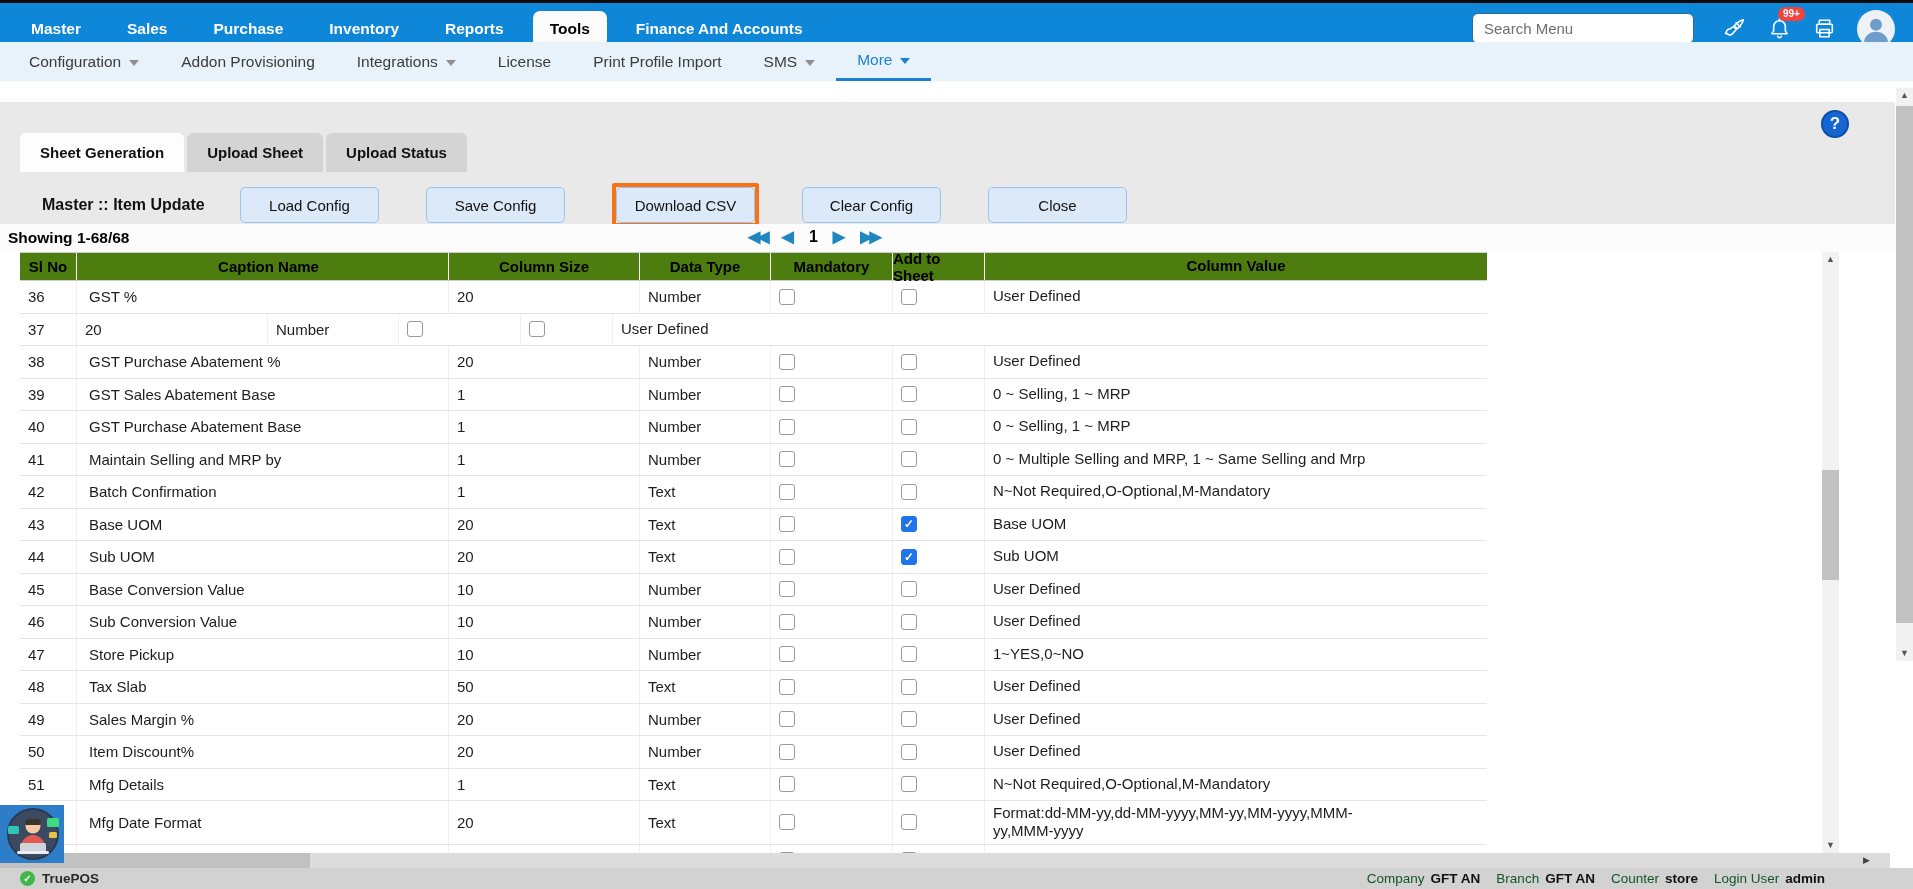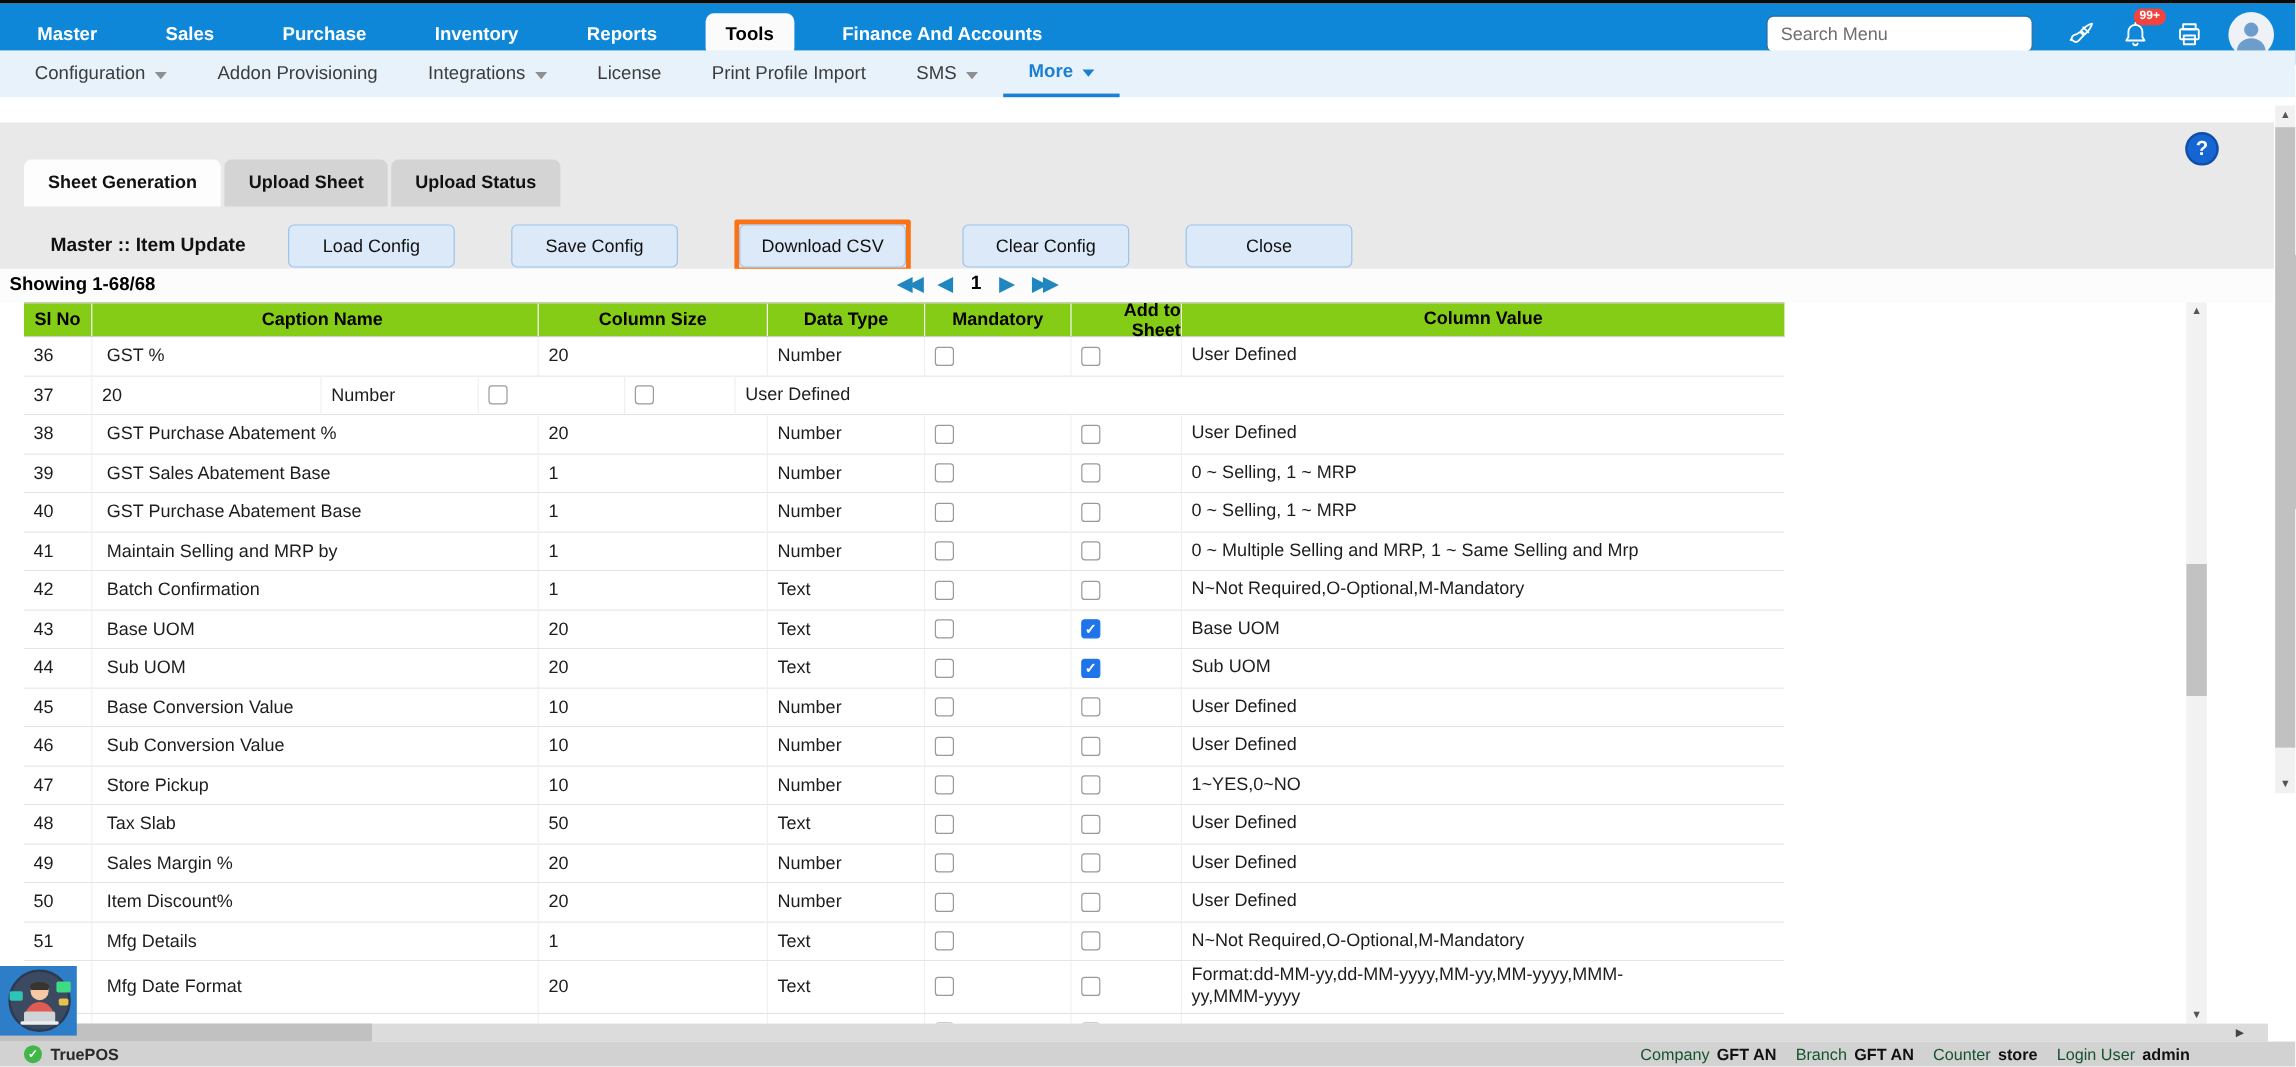--- a/index.html
+++ b/index.html
@@ -5,21 +5,21 @@
   * { box-sizing: border-box; margin: 0; padding: 0; }
   body { background:#fff; font-family:"Liberation Sans", sans-serif; }
   #frame { position:relative; width:1913px; height:889px; background:#fff; overflow:hidden; }
 
   
   .topstrip { position:absolute; top:0; left:0; right:0; height:3px; background:#0b0b0b; }
 
   
   .topnav { position:absolute; top:3px; left:0; right:0; height:51px; background:#0f87d9;
             display:flex; align-items:center; padding:0 14px; }
-  .nav-items { display:flex; align-items:center; gap:23px; }
+  .nav-items { display:flex; align-items:center; gap:12px; }
   .nav-item { color:#fff; font-weight:bold; font-size:15.5px; padding:9px 17px; border-radius:7px;
               cursor:pointer; white-space:nowrap; }
   .nav-item.active { background:#fbfbfb; color:#000; }
   .search { margin-left:auto; width:222px; height:31px; border-radius:6px; border:1px solid #2b6c9e;
             padding:0 11px; font-size:15px; color:#333; outline:none; font-family:"Liberation Sans",sans-serif; }
   .search::placeholder { color:#6e6e6e; }
   .top-icons { display:flex; align-items:center; gap:19px; margin-left:28px; margin-right:4px; }
   .ticon { width:26px; height:26px; cursor:pointer; position:relative; display:flex; align-items:center; }
   .ticon svg { width:25px; height:25px; stroke:#fff; fill:none; stroke-width:1.5; stroke-linecap:round; stroke-linejoin:round; }
   .badge { position:absolute; top:-9px; left:11px; background:#f4433c; color:#fff; font-size:10px;
@@ -27,21 +27,21 @@
   .avatar { width:38px; height:38px; border-radius:50%; background:#eef2f6; overflow:hidden; cursor:pointer;
             display:flex; align-items:center; justify-content:center; }
   .avatar svg { width:34px; height:34px; }
 
   
   .subnav { position:absolute; top:42px; left:0; right:0; height:39px; background:#e8f2fb;
             display:flex; align-items:stretch; padding-left:8px; font-size:15.5px; color:#3c3c3c; }
   .sub-item { padding:0 21px; display:flex; align-items:center; gap:8px; cursor:pointer; white-space:nowrap; }
   .caret { width:0; height:0; border-left:5px solid transparent; border-right:5px solid transparent;
            border-top:6px solid #8f8f8f; margin-top:2px; }
-  .sub-item.active { color:#1b7fd4; border-bottom:3px solid #1b7fd4;font-weight:bold; }
+  .sub-item.active { color:#1b7fd4; border-bottom:3px solid #1b7fd4; }
   .sub-item.active .caret { border-top-color:#1b7fd4; }
 
   
   .panel { position:absolute; top:102px; left:0; width:1895px; height:122px; background:#e9e9e9; }
   .help { position:absolute; top:8px; right:46px; width:28px; height:28px; border-radius:50%;
           background:#1566d3; border:2px solid #0d4ea8; color:#fff; font-weight:bold; font-size:17px;
           display:flex; align-items:center; justify-content:center; cursor:pointer; }
   .tabs { position:absolute; left:20px; top:31px; display:flex; gap:3px; }
   .tab { height:39px; padding:0 20px; background:#d4d4d4; display:flex; align-items:center;
          font-weight:bold; font-size:15px; border-radius:6px 6px 0 0; cursor:pointer; color:#111; }
@@ -57,22 +57,22 @@
   .showing-row { position:absolute; top:224px; left:0; width:1895px; height:28px; background:#fcfcfc; }
   .showing-text { position:absolute; left:8px; top:5px; font-weight:bold; font-size:15.5px; color:#000; }
   .pagination { position:absolute; left:748px; top:3px; display:flex; align-items:center; gap:15px;
                 color:#1f86bf; font-weight:bold; font-size:16px; }
   .pg { cursor:pointer; letter-spacing:-3px; }
   .pg.single { letter-spacing:0; }
   .pg-num { color:#000; font-size:16px; }
 
   
   .table { position:absolute; left:20px; top:252px; width:1467px; }
-  .thead { display:flex; height:29px; background:#84cc16; border-top:1px solid #cfcfcf;
-           border-bottom:1px solid #cfcfcf; font-weight:bold; font-size:15px;text-align:right; }
+  .thead { display:flex; height:29px; background:#4d7c0f; border-top:1px solid #cfcfcf;
+           border-bottom:1px solid #cfcfcf; font-weight:bold; font-size:15px; }
   .th { display:flex; align-items:center; justify-content:center; border-right:1px solid #f7f7f7; }
   .th:last-child { border-right:none; }
   .tbody { height:572px; overflow:hidden; }
   .tr { display:flex; height:32.5px; border-bottom:1px solid #e4e4e4; background:#fff; font-size:15px; color:#1d1d1d; }
   .tr.tall { height:43.5px; }
   .td { display:flex; align-items:center; padding:0 8px; border-right:1px solid #f0f0f0; overflow:hidden; }
   .td:last-child { border-right:none; }
   .col-sl { width:57px; }
   .col-caption { width:372px; padding-left:12px; }
   .col-size { width:191px; }

